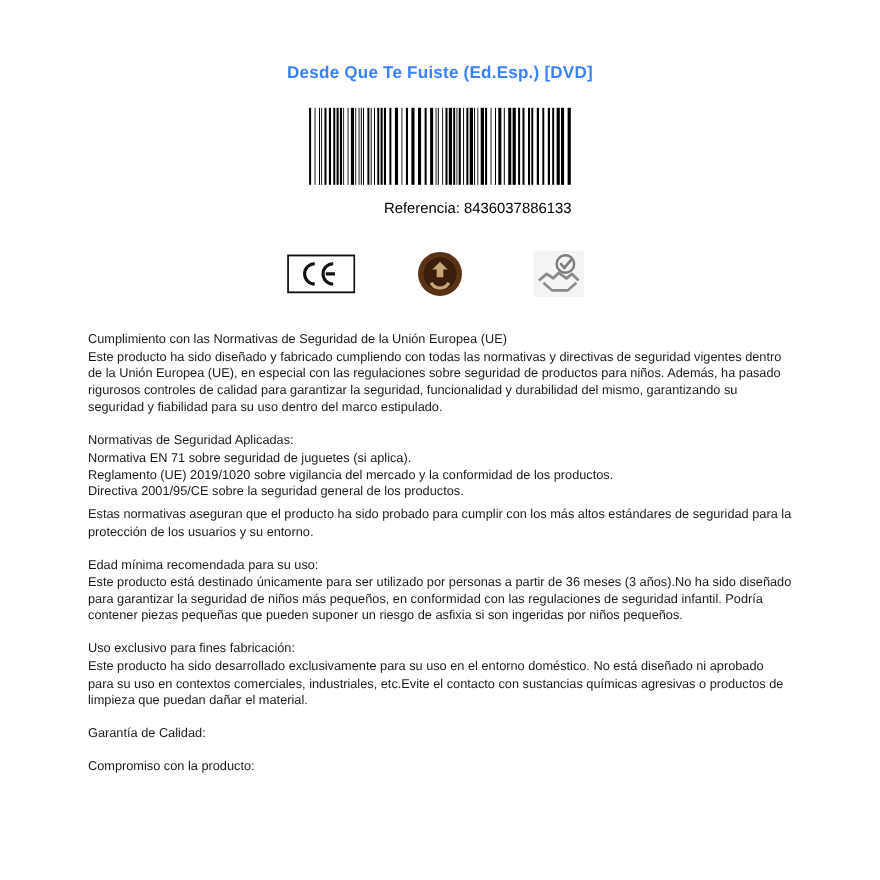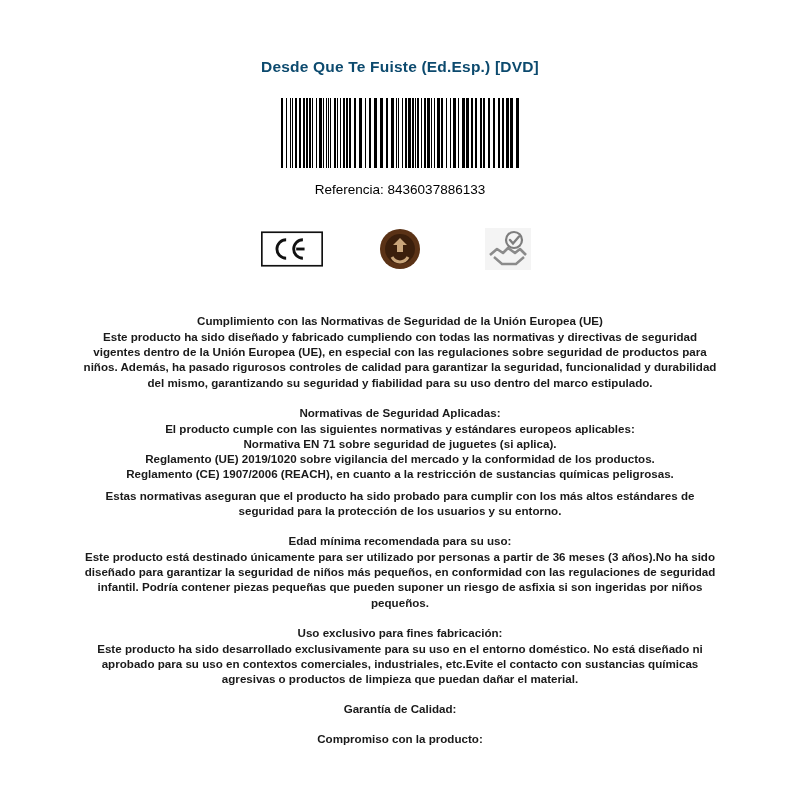--- a/index.html
+++ b/index.html
@@ -22,27 +22,27 @@
     display: flex;
     flex-direction: column;
     align-items: center;
   }
   .product-title {
     font-size: 15.5px;
     font-weight: bold;
     text-align: center;
     letter-spacing: 0.2px;
     margin: 0 0 22px 0;
-    color: #0c4a6e;
+    color: #3b82f6;
   }
   
   .barcode-wrap {
     display: flex;
     flex-direction: column;
-    align-items: center;
+    align-items: flex-end;
     margin-bottom: 4px;
   }
   .barcode {
     height: 70px;
     display: flex;
     align-items: stretch;
   }
   .barcode span {
     display: block;
     background: #000;
@@ -69,23 +69,22 @@
   .icon-cell {
     width: 62px;
     height: 48px;
     display: flex;
     align-items: center;
     justify-content: center;
   }
   
   .content {
     width: 640px;
-    margin: 12px auto;
-    text-align: center;
-    font-weight: bold;
+    margin: 0 auto;
+    text-align: left;
   }
   .section {
     margin-bottom: 15px;
   }
   .section-title {
     font-size: 11.6px;
     line-height: 15px;
     color: #1a1a1a;
     margin: 0 0 1px 0;
   }
@@ -272,24 +271,23 @@
 
   </div>
 
   <div class="content" id="content">
       <div class="section">
         <p class="section-title">Cumplimiento con las Normativas de Seguridad de la Unión Europea (UE)</p>
         <p class="section-body">Este producto ha sido diseñado y fabricado cumpliendo con todas las normativas y directivas de seguridad vigentes dentro de la Unión Europea (UE), en especial con las regulaciones sobre seguridad de productos para niños. Además, ha pasado rigurosos controles de calidad para garantizar la seguridad, funcionalidad y durabilidad del mismo, garantizando su seguridad y fiabilidad para su uso dentro del marco estipulado.</p>
       </div>
       <div class="section">
         <p class="section-title">Normativas de Seguridad Aplicadas:</p>
-        <p class="section-body">El producto cumple con las siguientes normativas y estándares europeos aplicables:</p>
         <p class="list-line">Normativa EN 71 sobre seguridad de juguetes (si aplica).</p>
         <p class="list-line">Reglamento (UE) 2019/1020 sobre vigilancia del mercado y la conformidad de los productos.</p>
-        <p class="list-line">Reglamento (CE) 1907/2006 (REACH), en cuanto a la restricción de sustancias químicas peligrosas.</p>
+        <p class="list-line">Directiva 2001/95/CE sobre la seguridad general de los productos.</p>
         <div class="spacer-sm"></div>
         <p class="section-body">Estas normativas aseguran que el producto ha sido probado para cumplir con los más altos estándares de seguridad para la protección de los usuarios y su entorno.</p>
       </div>
       <div class="section">
         <p class="section-title">Edad mínima recomendada para su uso:</p>
         <p class="section-body">Este producto está destinado únicamente para ser utilizado por personas a partir de 36 meses (3 años).No ha sido diseñado para garantizar la seguridad de niños más pequeños, en conformidad con las regulaciones de seguridad infantil. Podría contener piezas pequeñas que pueden suponer un riesgo de asfixia si son ingeridas por niños pequeños.</p>
       </div>
       <div class="section">
         <p class="section-title">Uso exclusivo para fines fabricación:</p>
         <p class="section-body">Este producto ha sido desarrollado exclusivamente para su uso en el entorno doméstico. No está diseñado ni aprobado para su uso en contextos comerciales, industriales, etc.Evite el contacto con sustancias químicas agresivas o productos de limpieza que puedan dañar el material.</p>

